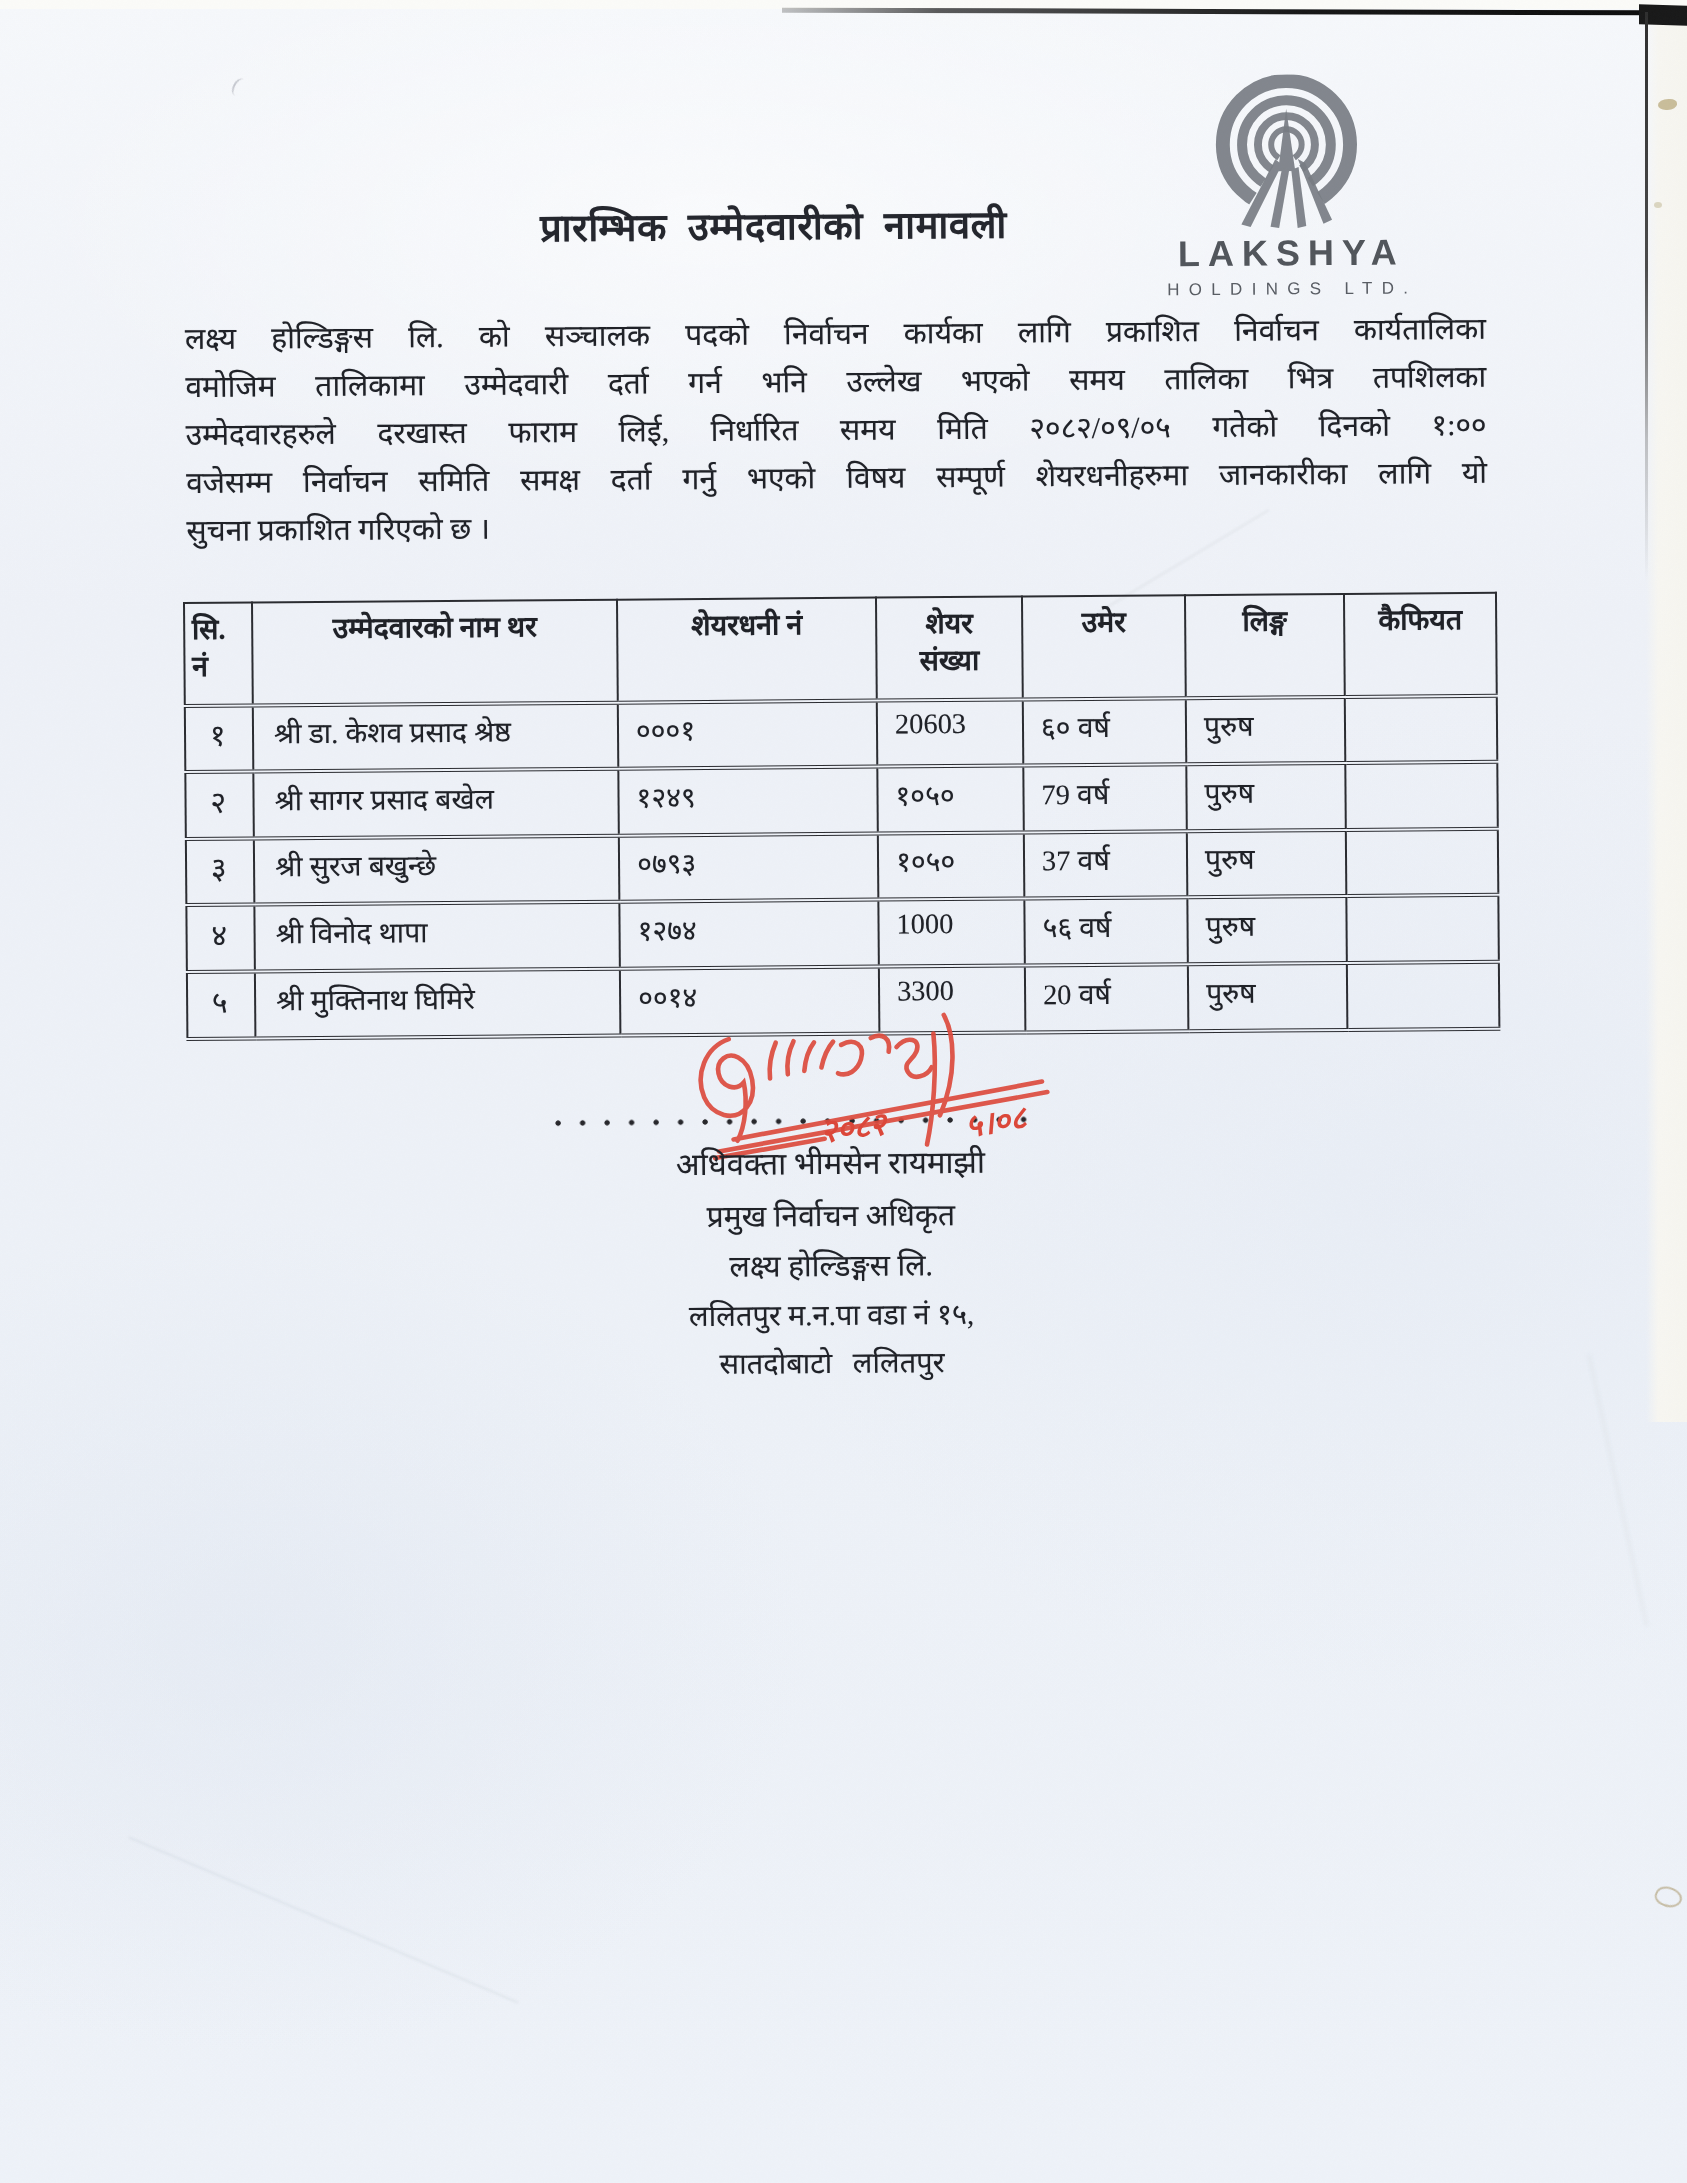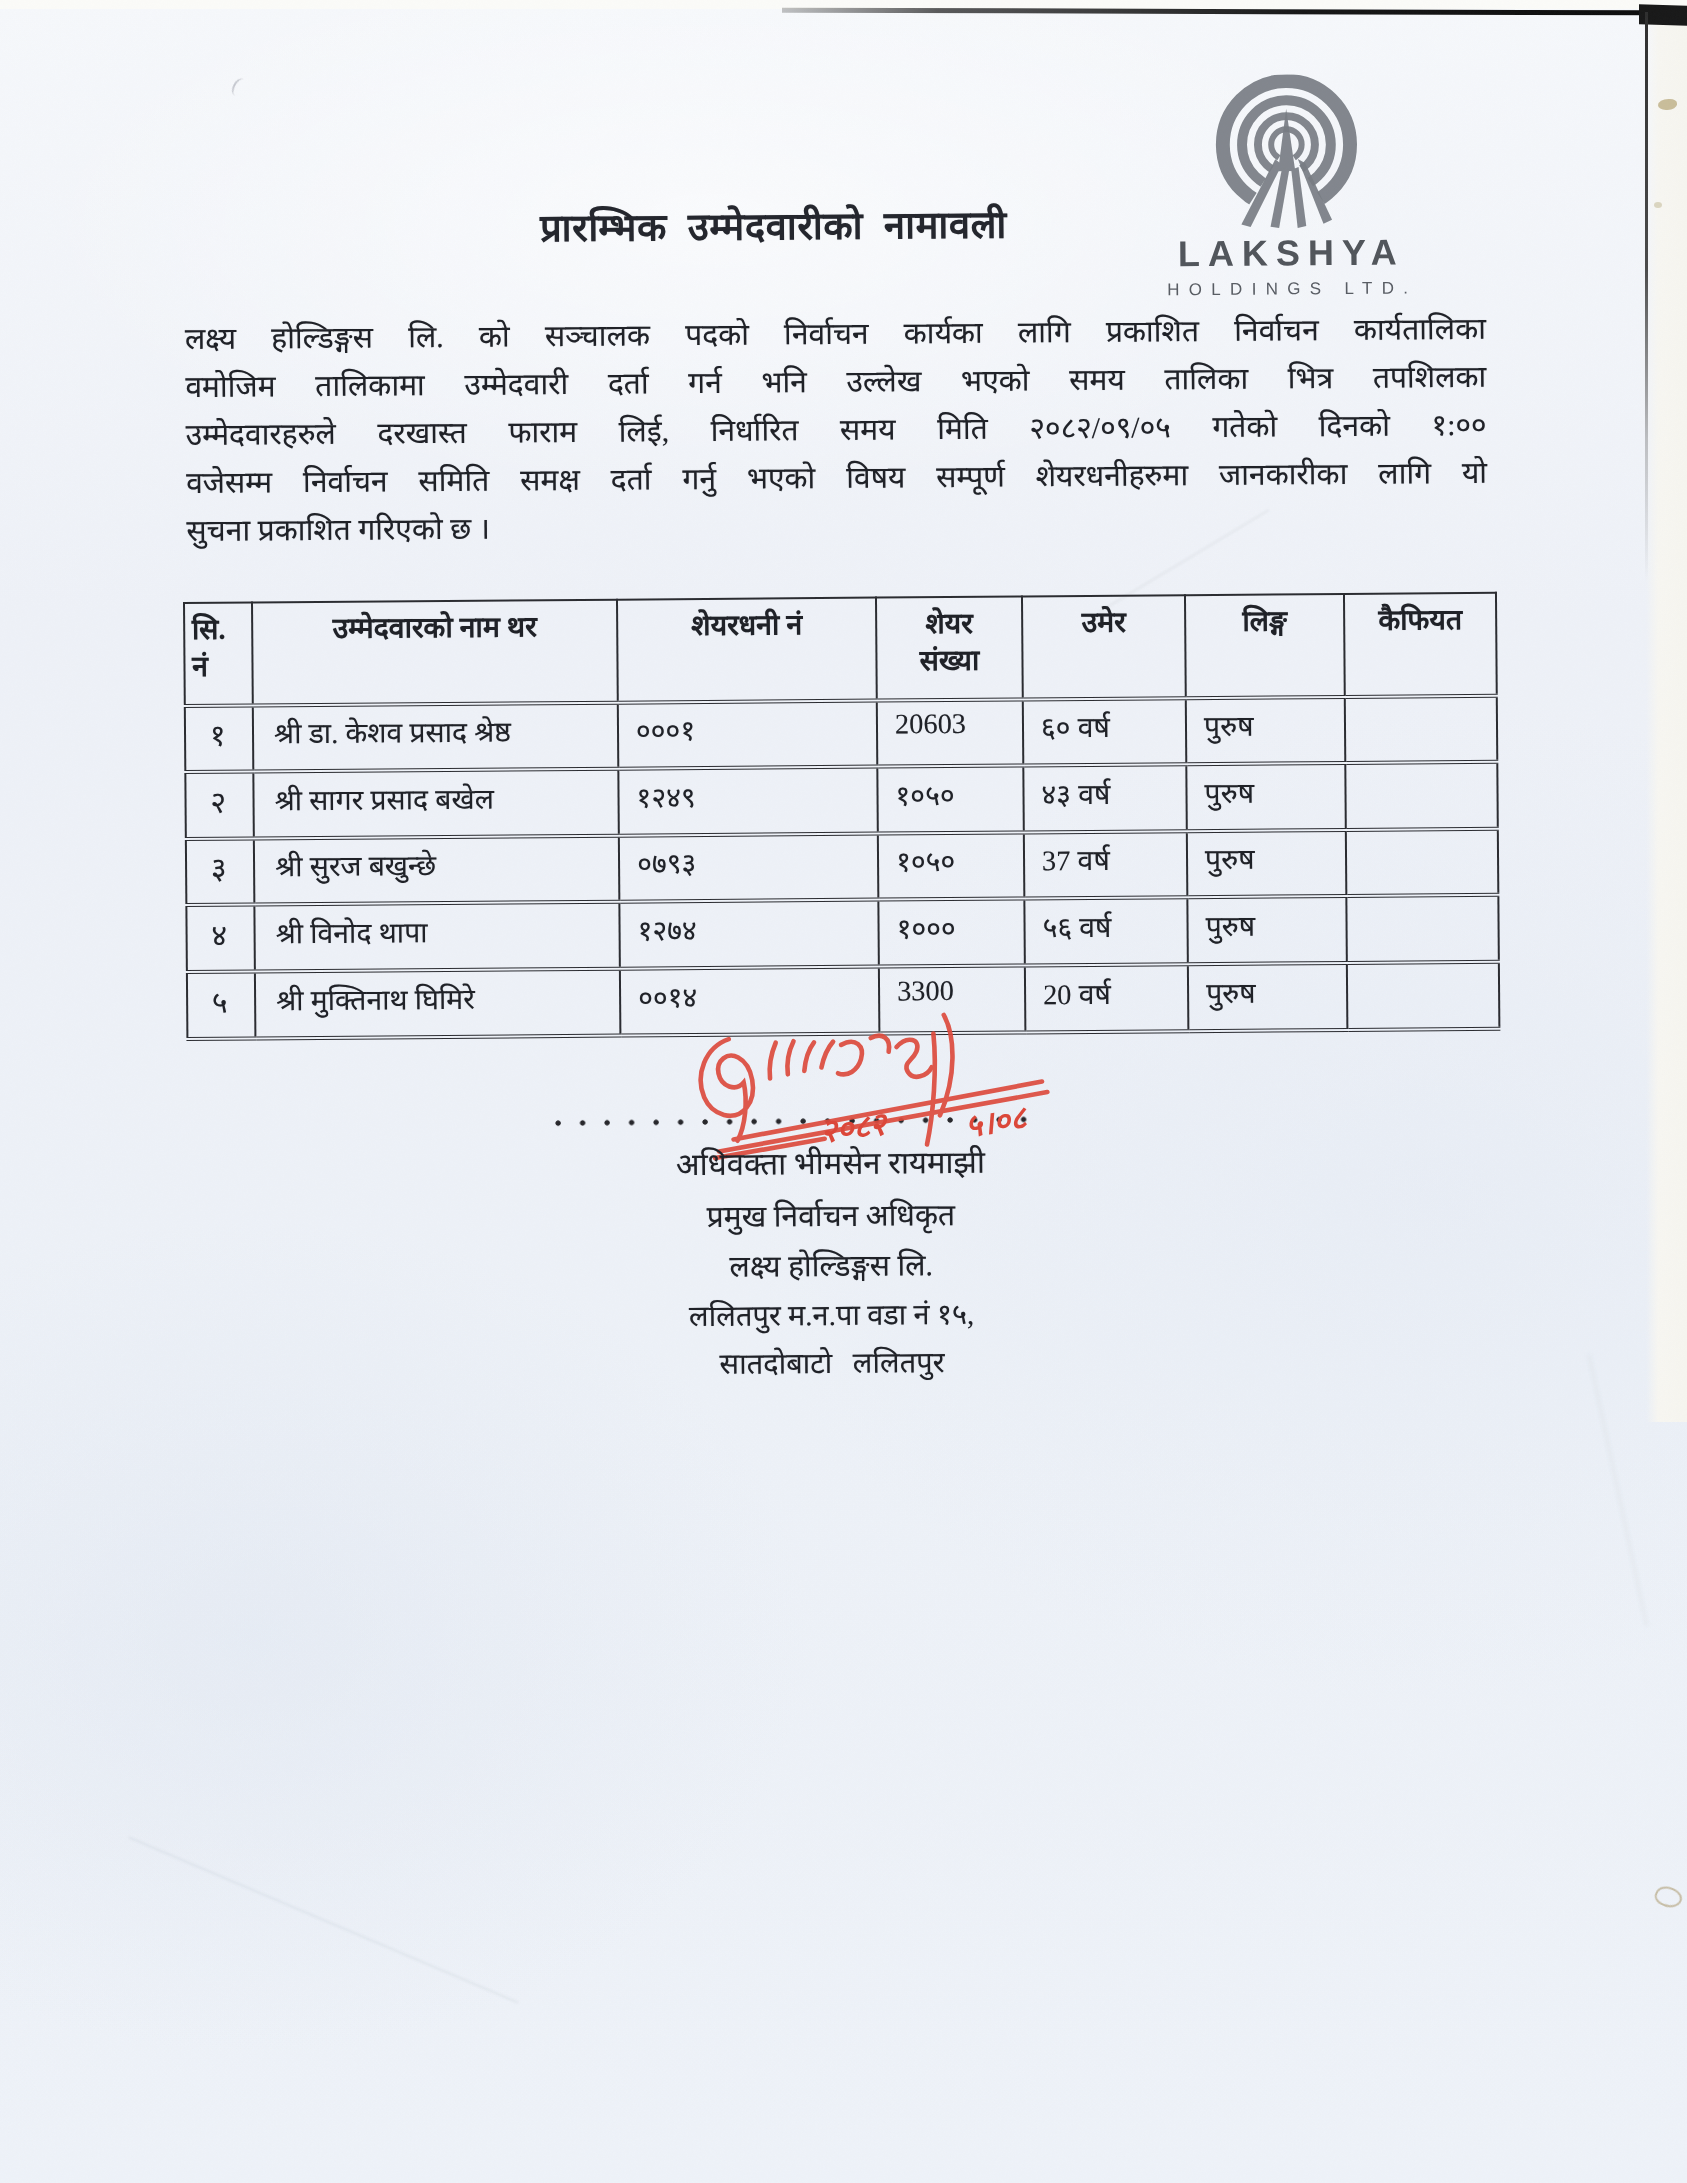--- a/index.html
+++ b/index.html
@@ -207,38 +207,38 @@
           <td>20603</td>
           <td>६० वर्ष</td>
           <td>पुरुष</td>
           <td></td>
         </tr>
         <tr>
           <td>२</td>
           <td>श्री सागर प्रसाद बखेल</td>
           <td>१२४९</td>
           <td>१०५०</td>
-          <td>४३ वर्ष</td>
+          <td>79 वर्ष</td>
           <td>पुरुष</td>
           <td></td>
         </tr>
         <tr>
           <td>३</td>
           <td>श्री सुरज बखुन्छे</td>
           <td>०७९३</td>
           <td>१०५०</td>
           <td>37 वर्ष</td>
           <td>पुरुष</td>
           <td></td>
         </tr>
         <tr>
           <td>४</td>
           <td>श्री विनोद थापा</td>
           <td>१२७४</td>
-          <td>१०००</td>
+          <td>1000</td>
           <td>५६ वर्ष</td>
           <td>पुरुष</td>
           <td></td>
         </tr>
         <tr>
           <td>५</td>
           <td>श्री मुक्तिनाथ घिमिरे</td>
           <td>००१४</td>
           <td>3300</td>
           <td>20 वर्ष</td>

